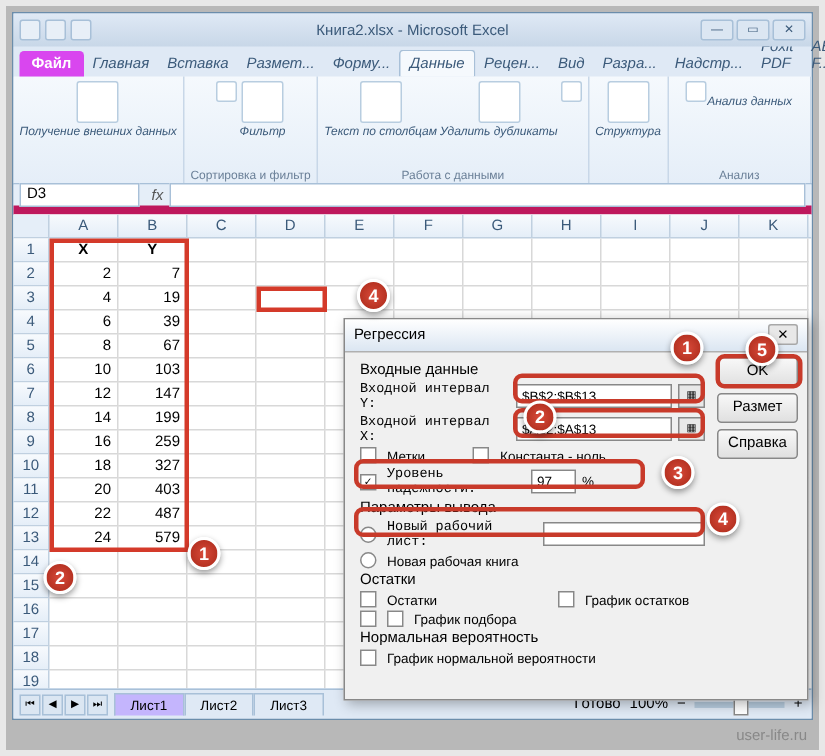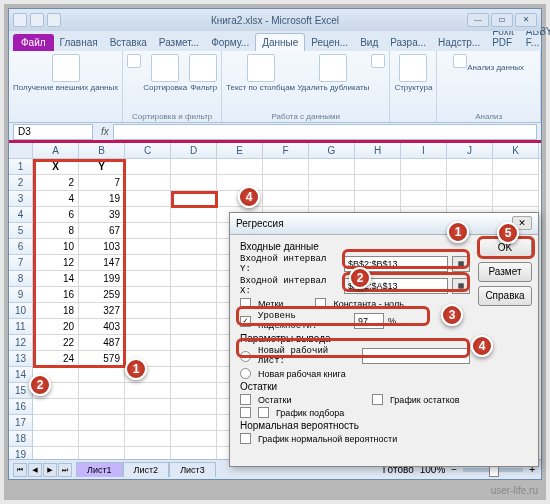--- a/index.html
+++ b/index.html
@@ -8,33 +8,33 @@
 .excel-window { position: absolute; left: 4px; top: 4px; right: 4px; bottom: 20px; background: #dfe9f5; border: 1px solid #6b8dab; }
 
 .titlebar { height: 22px; background: linear-gradient(#dfe9f5,#c8d7e8); display: flex; align-items: center; font-size: 10px; color: #3b5a7a; padding: 0 4px; position: relative; }
 .titlebar .center { position: absolute; left: 50%; transform: translateX(-50%); }
 .titlebar .qat { display: flex; gap: 3px; }
 .titlebar .qat span { width: 14px; height: 14px; background: #e8eff7; border: 1px solid #a8c0d8; border-radius: 2px; }
 .titlebar .winbtns { margin-left: auto; display: flex; gap: 2px; }
 .titlebar .winbtns span { width: 22px; height: 14px; background: #dbe6f2; border: 1px solid #a8c0d8; border-radius: 2px; font-size: 8px; text-align: center; line-height: 12px; }
 
 .ribbon-tabs { height: 20px; display: flex; align-items: flex-end; padding-left: 4px; font-size: 10px; background: #dfe9f5; }
-.file-tab { background: #a21caf; color: #fff; padding: 3px 8px; border-radius: 3px 3px 0 0; }
-.rtab { padding: 3px 6px; color: #3b5a7a; }
+.file-tab { background: #d946ef; color: #fff; padding: 3px 8px; border-radius: 3px 3px 0 0; font-weight: bold; }
+.rtab { padding: 3px 6px; color: #3b5a7a; font-style: italic; }
 .rtab.active { background: #f5f9fd; border: 1px solid #a8c0d8; border-bottom: none; border-radius: 3px 3px 0 0; }
 
 .ribbon { height: 72px; background: linear-gradient(#f5f9fd,#e5eef8); border-bottom: 1px solid #a8c0d8; display: flex; font-size: 9px; color: #3b5a7a; }
 .rgroup { border-right: 1px solid #c8d7e8; padding: 3px 4px 1px; display: flex; flex-direction: column; justify-content: space-between; align-items: center; }
 .rgroup .icons { display: flex; gap: 2px; align-items: flex-start; }
-.rgroup .ricon { text-align: right; font-size: 8px; line-height: 1.1; }
+.rgroup .ricon { text-align: right; font-size: 8px; line-height: 1.1; font-style: italic; }
 .rgroup .ricon .box { width: 22px; height: 22px; background: #fff; border: 1px solid #b8cde0; margin: 0 auto 2px; border-radius: 2px; }
 .rgroup .ricon.big .box { width: 28px; height: 28px; }
 .rgroup .label { font-size: 8px; color: #6b8098; }
 
-.namebox-row { height: 20px; background: #e5eef8; display: flex; align-items: center; border-bottom: 3px solid #be185d; }
+.namebox-row { height: 20px; background: #e5eef8; display: flex; align-items: center; border-bottom: 6px solid #be185d; }
 .namebox { width: 80px; height: 16px; background: #fff; border: 1px solid #a8c0d8; margin: 0 4px; font-size: 10px; padding: 0 4px; line-height: 14px; }
 .fx { font-size: 10px; font-style: italic; color: #555; padding: 0 4px; }
 .formula-bar { flex: 1; height: 16px; background: #fff; border: 1px solid #a8c0d8; margin-right: 4px; }
 
 .sheet { position: absolute; top: 134px; left: 0; right: 0; bottom: 20px; background: #fff; overflow: hidden; }
 .colheads { display: flex; height: 16px; background: linear-gradient(#f7fafd,#e5eef8); border-bottom: 1px solid #c0d0e0; }
 .corner { width: 24px; border-right: 1px solid #c0d0e0; background: #e5eef8; }
 .ch { width: 46px; border-right: 1px solid #c0d0e0; text-align: center; font-size: 10px; line-height: 16px; color: #3b5a7a; }
 .grid-body { display: flex; }
 .rowheads { display: flex; flex-direction: column; }
@@ -114,21 +114,20 @@
           <div class="icons">
             <div class="ricon big"><div class="box"></div><span>Получение внешних данных</span></div>
           </div>
           <div class="label"></div>
         </div>
   <div class="rgroup">
           <div class="icons">
     <div class="ricon">
               <div class="box" style="width:14px;height:14px"></div>
             </div>
-    <div class="ricon big"><div class="box"></div><span>Сортировка</span></div>
     <div class="ricon big"><div class="box"></div><span>Фильтр</span></div>
   </div>
           <div class="label">Сортировка и фильтр</div>
         </div>
   <div class="rgroup">
           <div class="icons">
     <div class="ricon big"><div class="box"></div><span>Текст по столбцам</span></div>
     <div class="ricon big"><div class="box"></div><span>Удалить дубликаты</span></div>
     <div class="ricon">
               <div class="box" style="width:14px;height:14px"></div>

